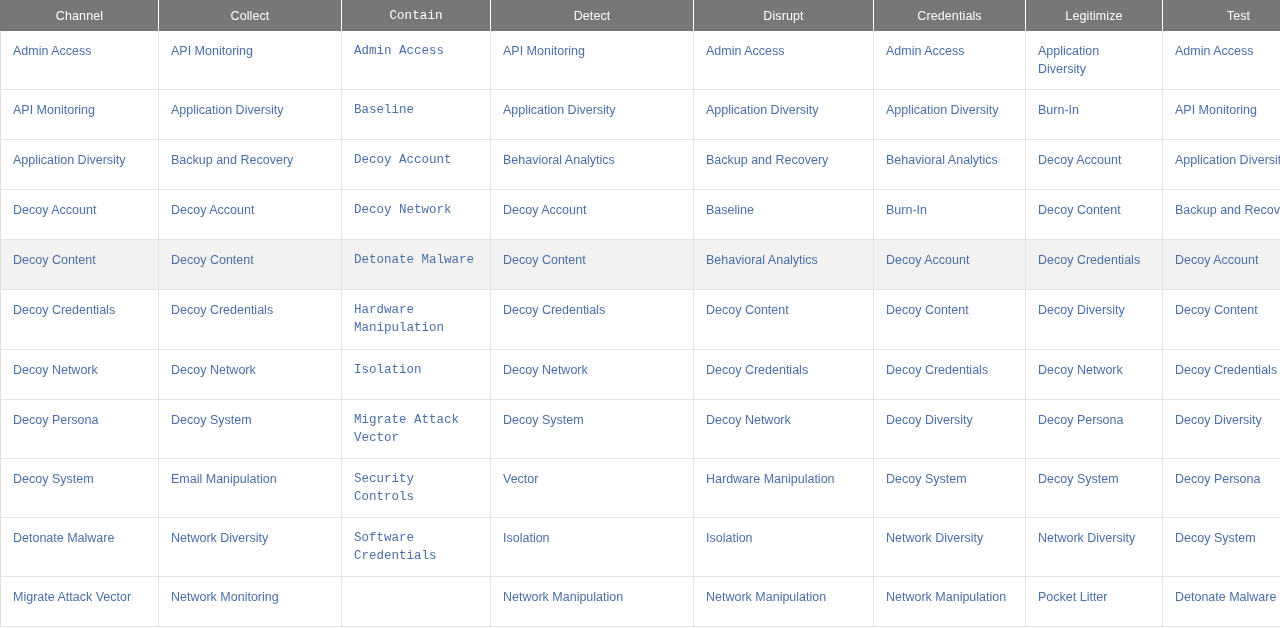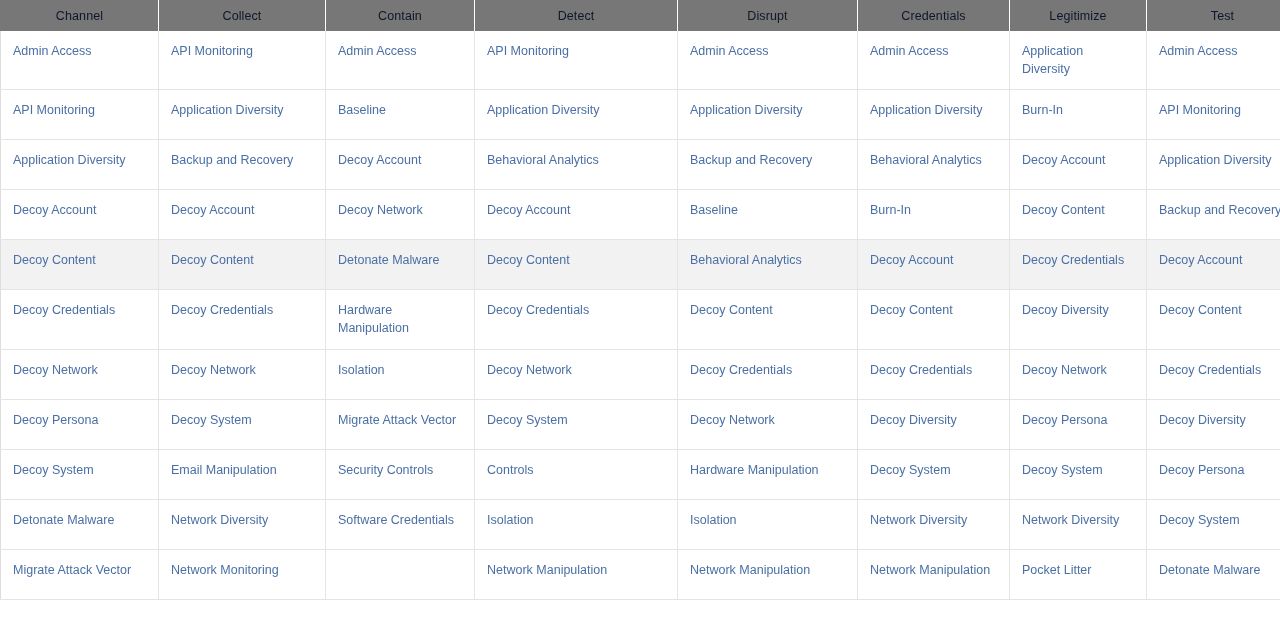--- a/index.html
+++ b/index.html
@@ -21,21 +21,21 @@
   }
   table.matrix {
     border-collapse: collapse;
     table-layout: fixed;
     width: 1280px;
     border-left: 1px solid #dddddd;
     border-right: 1px solid #dddddd;
   }
   table.matrix thead th {
     background: #777777;
-    color: #0f172a;
+    color: #ffffff;
     font-size: 12.5px;
     font-weight: normal;
     text-align: center;
     padding: 7px 4px;
     border-right: 1px solid #ffffff;
     border-left: 1px solid #ffffff;
     height: 31px;
     box-sizing: border-box;
     letter-spacing: 0.1px;
   }
@@ -63,22 +63,22 @@
   table.matrix td:last-child {
     border-right: none;
   }
   table.matrix tr.highlight td {
     background: #f2f2f2;
   }
   table.matrix td.empty {
     color: transparent;
   }
   .col-0 { width: 158px; }
-  .col-1 { width: 167px; }
-  .col-2 { width: 149px; }
+  .col-1 { width: 183px; }
+  .col-2 { width: 149px; font-family: Liberation Mono, monospace; }
   .col-3 { width: 203px; }
   .col-4 { width: 180px; }
   .col-5 { width: 152px; }
   .col-6 { width: 137px; }
   .col-7 { width: 152px; margin-left: 35px; }
 </style>
 </head>
 <body>
 
 <div class="matrix-wrap">
@@ -173,21 +173,21 @@
           <td class="col-3">Decoy System</td>
           <td class="col-4">Decoy Network</td>
           <td class="col-5">Decoy Diversity</td>
           <td class="col-6">Decoy Persona</td>
           <td class="col-7">Decoy Diversity</td>
         </tr>
         <tr>
           <td class="col-0">Decoy System</td>
           <td class="col-1">Email Manipulation</td>
           <td class="col-2">Security Controls</td>
-          <td class="col-3">Controls</td>
+          <td class="col-3">Vector</td>
           <td class="col-4">Hardware Manipulation</td>
           <td class="col-5">Decoy System</td>
           <td class="col-6">Decoy System</td>
           <td class="col-7">Decoy Persona</td>
         </tr>
         <tr>
           <td class="col-0">Detonate Malware</td>
           <td class="col-1">Network Diversity</td>
           <td class="col-2">Software Credentials</td>
           <td class="col-3">Isolation</td>

